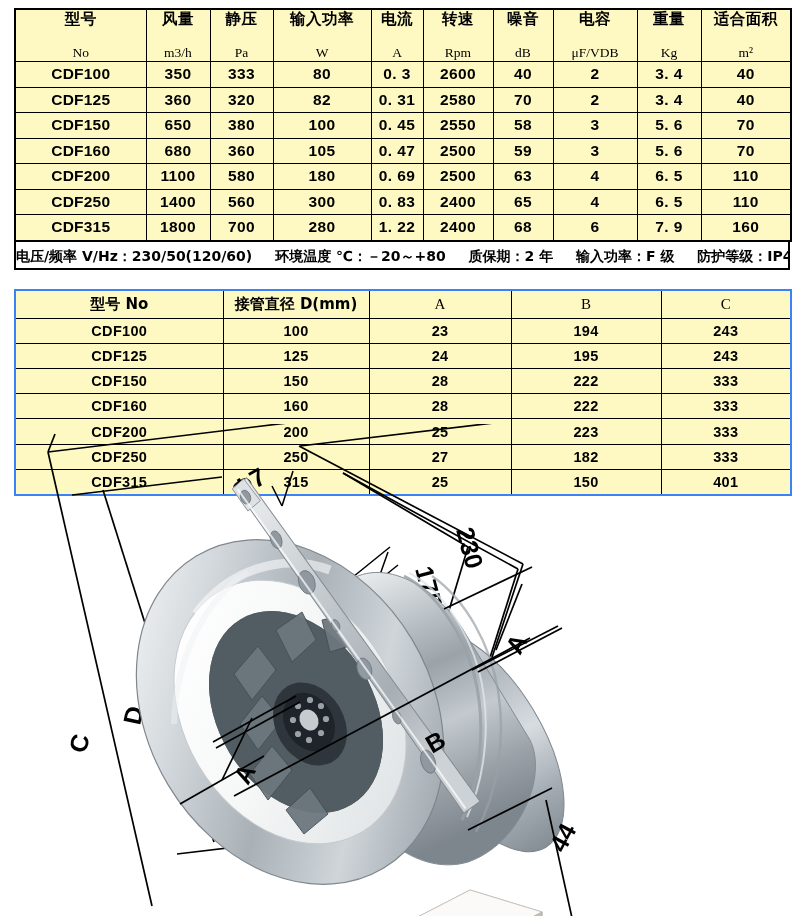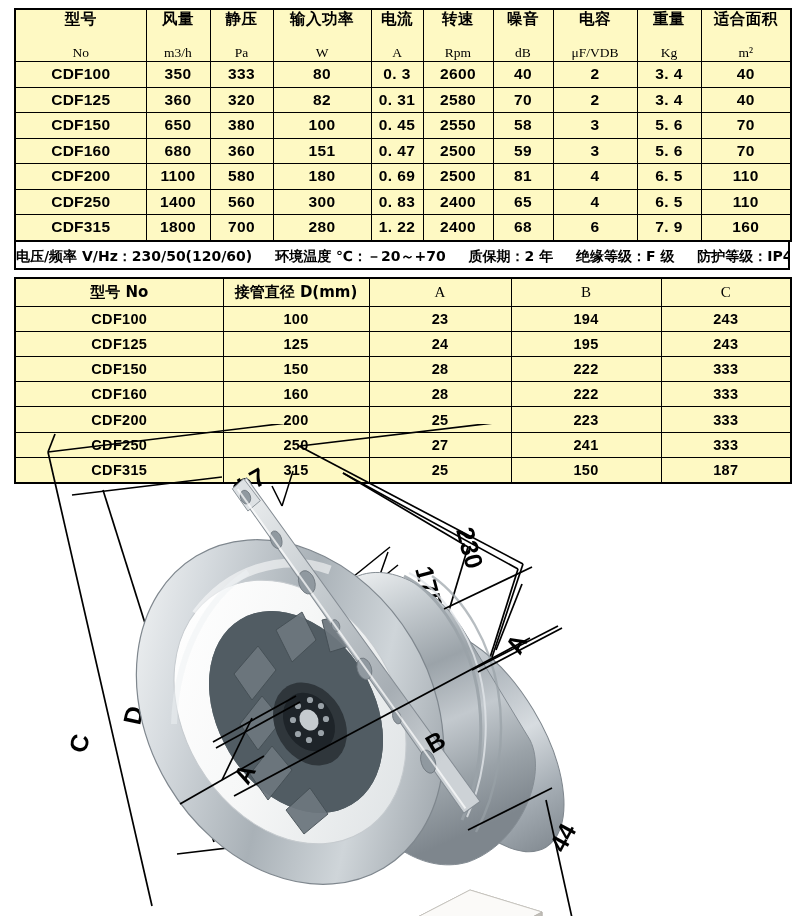--- a/index.html
+++ b/index.html
@@ -89,22 +89,22 @@
     background: #fff;
     white-space: nowrap;
     overflow: hidden;
     box-sizing: border-box;
   }
   #spec-strip span.seg { display: inline-block; }
   #spec-strip span.gap { display: inline-block; width: 18px; }
 
   
   #table-dims {
-    border: 2px solid #000000;
-    margin-top: 7px;
+    border: 2px solid #3b82f6;
+    margin-top: 19px;
   }
   #table-dims th {
     height: 27px;
     font-size: 15px;
     font-family: "DejaVu Sans", "Liberation Sans", sans-serif;
     font-weight: bold;
   }
   #table-dims th.abc {
     font-family: "Liberation Serif", "DejaVu Serif", serif;
     font-weight: normal;
@@ -233,36 +233,36 @@
           <td>2550</td>
           <td>58</td>
           <td>3</td>
           <td>5. 6</td>
           <td>70</td>
         </tr>
         <tr>
           <td class="model">CDF160</td>
           <td>680</td>
           <td>360</td>
-          <td>151</td>
+          <td>105</td>
           <td>0. 47</td>
           <td>2500</td>
           <td>59</td>
           <td>3</td>
           <td>5. 6</td>
           <td>70</td>
         </tr>
         <tr>
           <td class="model">CDF200</td>
           <td>1100</td>
           <td>580</td>
           <td>180</td>
           <td>0. 69</td>
           <td>2500</td>
-          <td>81</td>
+          <td>63</td>
           <td>4</td>
           <td>6. 5</td>
           <td>110</td>
         </tr>
         <tr>
           <td class="model">CDF250</td>
           <td>1400</td>
           <td>560</td>
           <td>300</td>
           <td>0. 83</td>
@@ -282,23 +282,23 @@
           <td>68</td>
           <td>6</td>
           <td>7. 9</td>
           <td>160</td>
         </tr>
       </tbody>
   </table>
 
   <div id="spec-strip">
     <span class="seg">电压/频率 V/Hz：230/50(120/60)</span><span class="gap"></span>
-    <span class="seg">环境温度 ℃：－20～+70</span><span class="gap"></span>
+    <span class="seg">环境温度 ℃：－20～+80</span><span class="gap"></span>
     <span class="seg">质保期：2 年</span><span class="gap"></span>
-    <span class="seg">绝缘等级：F 级</span><span class="gap"></span>
+    <span class="seg">输入功率：F 级</span><span class="gap"></span>
     <span class="seg">防护等级：IP44</span>
   </div>
 
   <table class="spec" id="table-dims">
     <colgroup>
       <col style="width:208px">
         <col style="width:146px">
         <col style="width:142px">
       <col style="width:150px">
         <col style="width:130px">
@@ -345,29 +345,29 @@
           <td>CDF200</td>
           <td>200</td>
           <td>25</td>
           <td>223</td>
           <td>333</td>
         </tr>
         <tr>
           <td>CDF250</td>
           <td>250</td>
           <td>27</td>
-          <td>241</td>
+          <td>182</td>
           <td>333</td>
         </tr>
         <tr>
           <td>CDF315</td>
           <td>315</td>
           <td>25</td>
           <td>150</td>
-          <td>187</td>
+          <td>401</td>
         </tr>
       </tbody>
   </table>
 </div>
 
 <div id="drawing">
 <svg width="800" height="492" viewBox="0 0 800 492" xmlns="http://www.w3.org/2000/svg">
   <defs>
     <linearGradient id="gBody" x1="0" y1="0" x2="0.3" y2="1">
       <stop offset="0%" stop-color="#f2f4f5"></stop>

